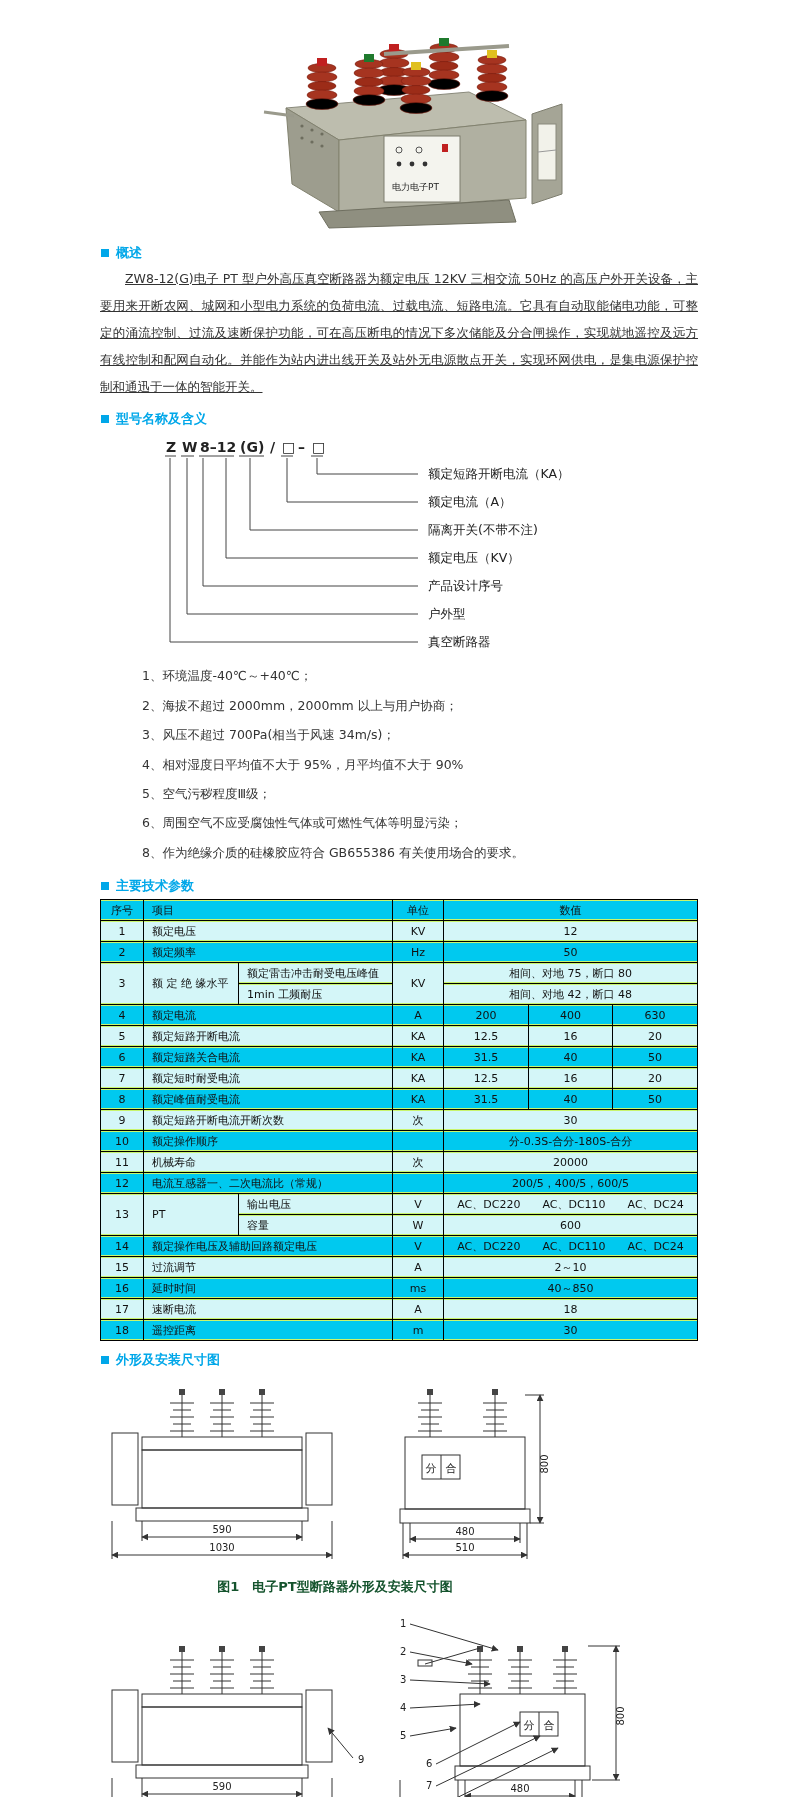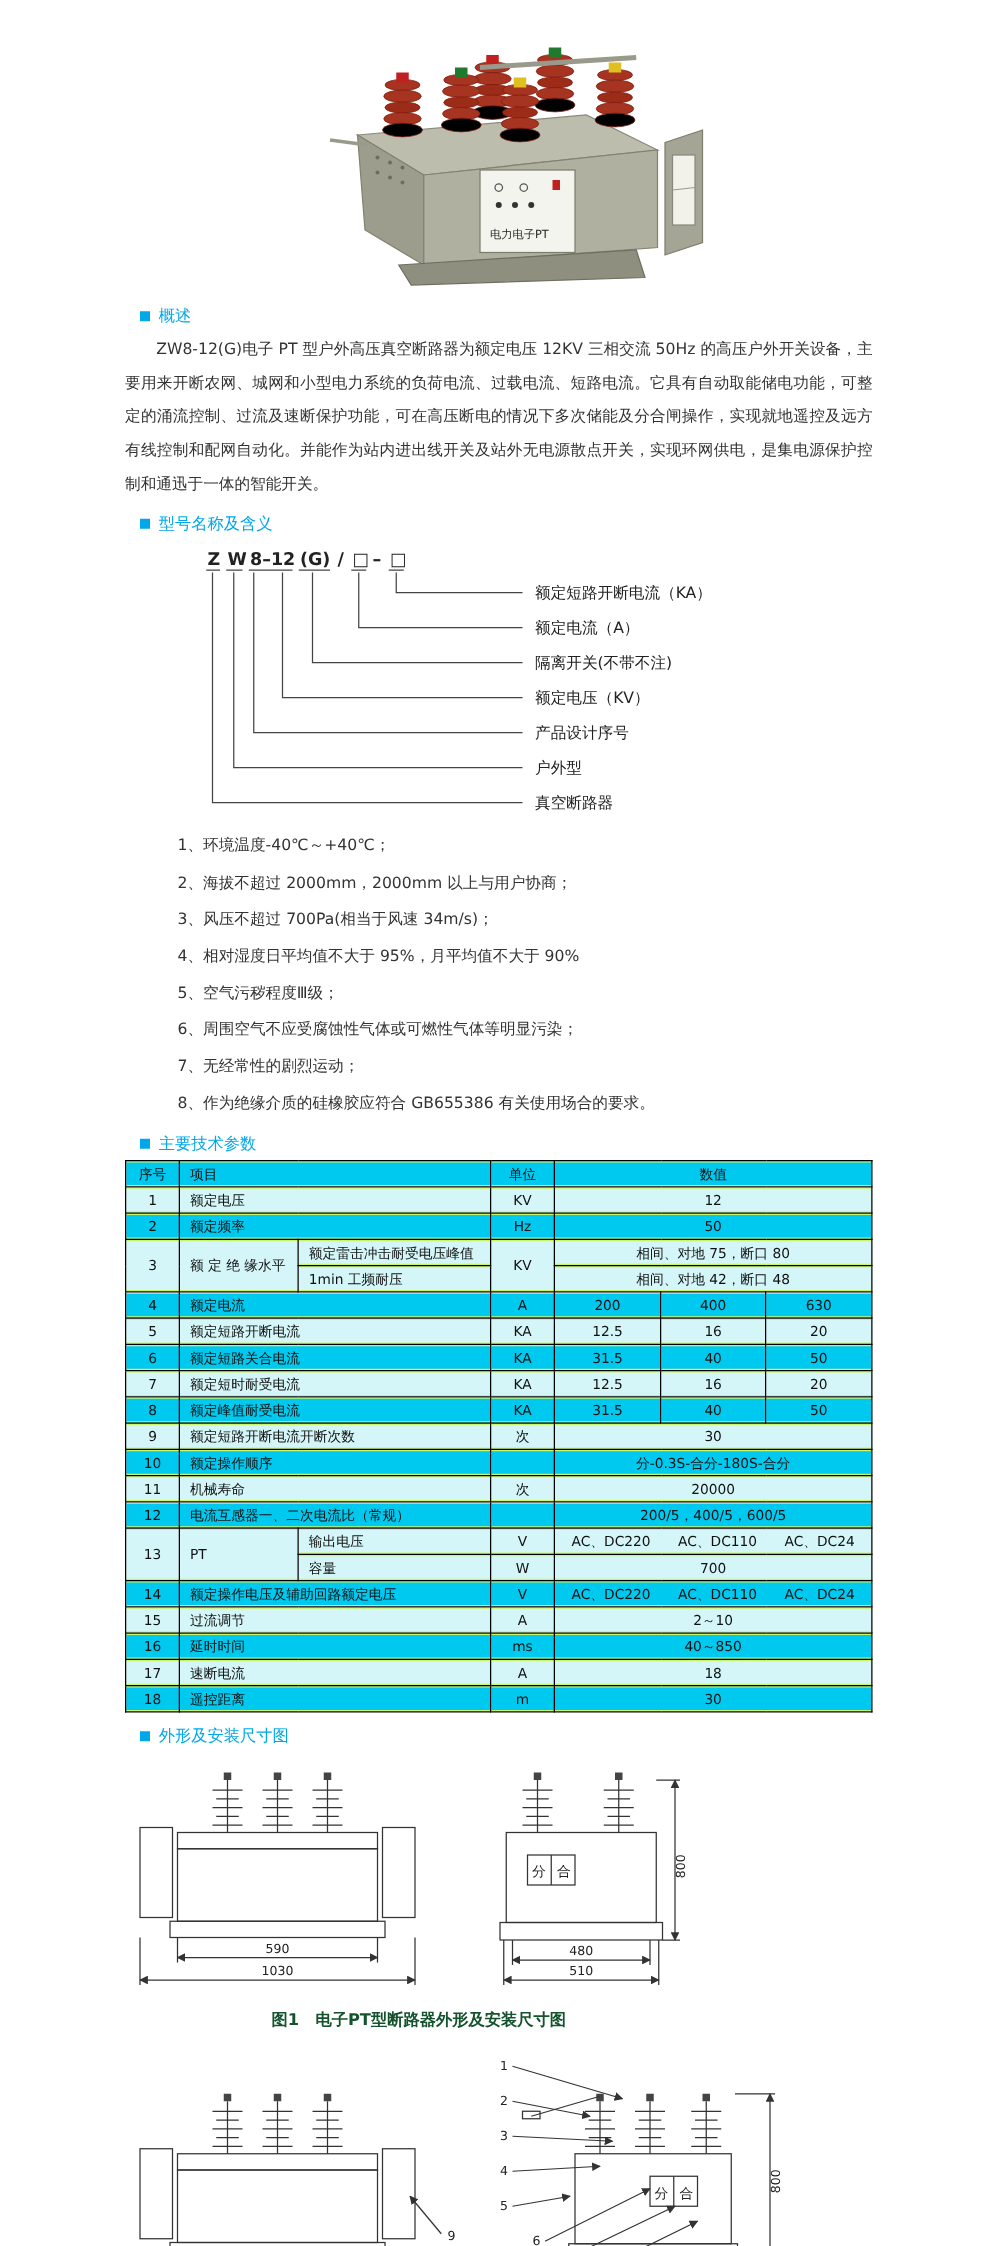--- a/index.html
+++ b/index.html
@@ -9,25 +9,25 @@
   *{box-sizing:border-box;}
   html,body{margin:0;padding:0;background:#ffffff;}
   body{width:793px;font-family:"DejaVu Sans","Liberation Sans",sans-serif;color:var(--text);}
   .page{width:793px;padding:6px 95px 24px 100px;}
 
   
   .photo-wrap{width:330px;margin:2px auto 4px auto;}
 
   
   .sec-head{display:flex;align-items:center;gap:7px;color:var(--heading);
-    font-size:13px;margin:10px 0 4px 12px;font-weight:400;}
+    font-size:13px;margin:10px 0 4px 1px;font-weight:700;}
   .sec-head .sq{width:8px;height:8px;background:var(--heading);display:inline-block;flex:none;}
 
   
-  .para{font-size:12.5px;line-height:2.15;text-indent:2em;text-align:justify;margin:2px 0;}
+  .para{font-size:12.5px;line-height:2.15;text-indent:2em;text-align:justify;margin:2px 0;text-decoration:underline;}
 
   
   .model-svg{display:block;margin:2px 0 0 28px;}
   .model-svg text{fill:#222;}
 
   
   .env-list{list-style:none;margin:4px 0 2px 0;padding:0 0 0 42px;}
   .env-list li{font-size:12.5px;line-height:2.35;}
 
   
@@ -165,21 +165,20 @@
     </g>
   </svg>
 
   <ul class="env-list" id="env-list">
       <li>1、环境温度-40℃～+40℃；</li>
       <li>2、海拔不超过 2000mm，2000mm 以上与用户协商；</li>
       <li>3、风压不超过 700Pa(相当于风速 34m/s)；</li>
       <li>4、相对湿度日平均值不大于 95%，月平均值不大于 90%</li>
       <li>5、空气污秽程度Ⅲ级；</li>
       <li>6、周围空气不应受腐蚀性气体或可燃性气体等明显污染；</li>
-      <li>7、无经常性的剧烈运动；</li>
       <li>8、作为绝缘介质的硅橡胶应符合 GB655386 有关使用场合的要求。</li>
     </ul>
 
   <div class="sec-head">
     <span class="sq"></span>
     <span>主要技术参数</span>
   </div>
   <table class="params" id="params-table">
     <colgroup>
       <col style="width:43px">
@@ -289,21 +288,21 @@
         <tr class="light">
           <td class="c-num" rowspan="2">13</td>
           <td class="c-item" rowspan="2">PT</td>
           <td class="c-sub">输出电压</td>
           <td class="c-unit" rowspan="1">V</td>
           <td class="c-val" colspan="3">AC、DC220　　AC、DC110　　AC、DC24</td>
         </tr>
         <tr class="light">
           <td class="c-sub">容量</td>
           <td class="c-unit">W</td>
-          <td class="c-val" colspan="3">700</td>
+          <td class="c-val" colspan="3">600</td>
         </tr>
         <tr class="dark">
           <td class="c-num">14</td>
           <td class="c-item" colspan="2">额定操作电压及辅助回路额定电压</td>
           <td class="c-unit">V</td>
           <td class="c-val" colspan="3">AC、DC220　　AC、DC110　　AC、DC24</td>
         </tr>
         <tr class="light">
           <td class="c-num">15</td>
           <td class="c-item" colspan="2">过流调节</td>

